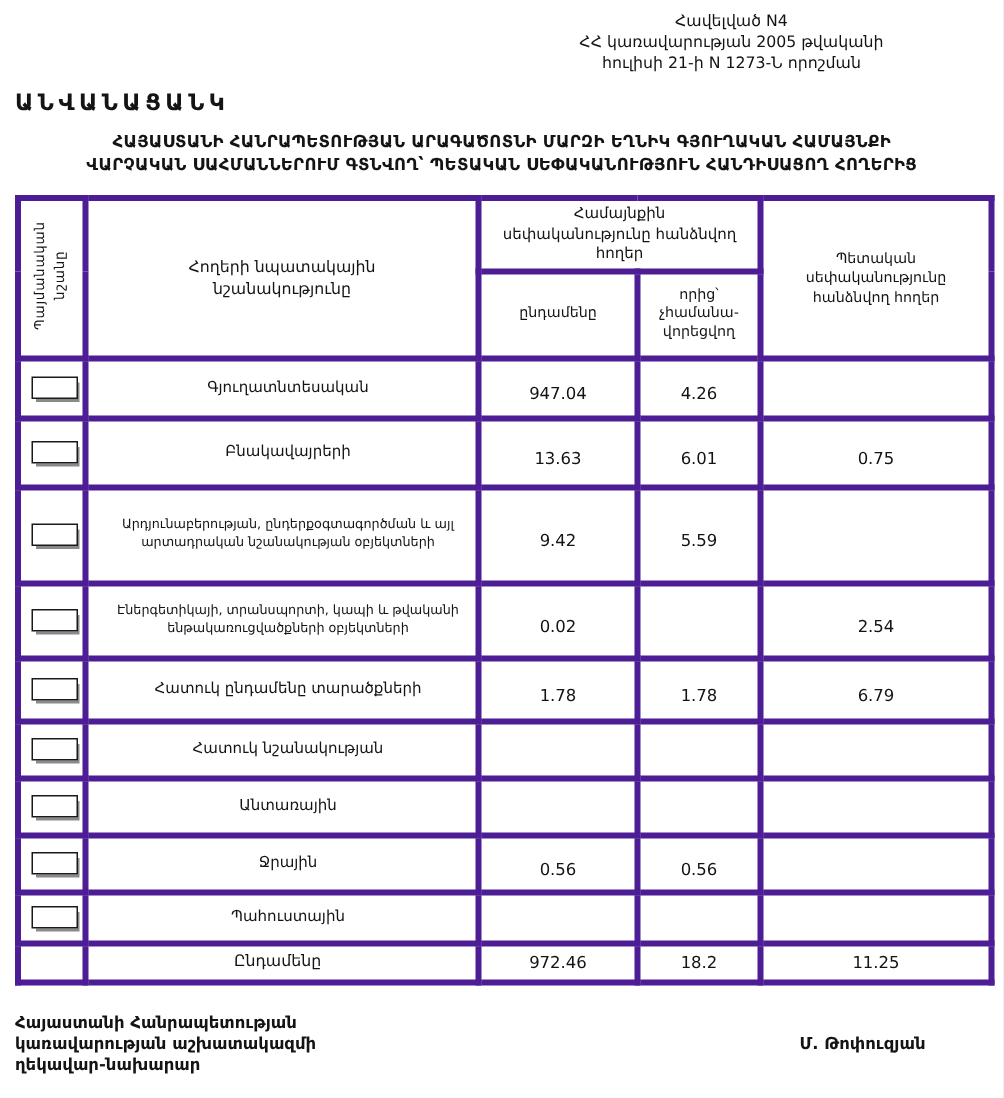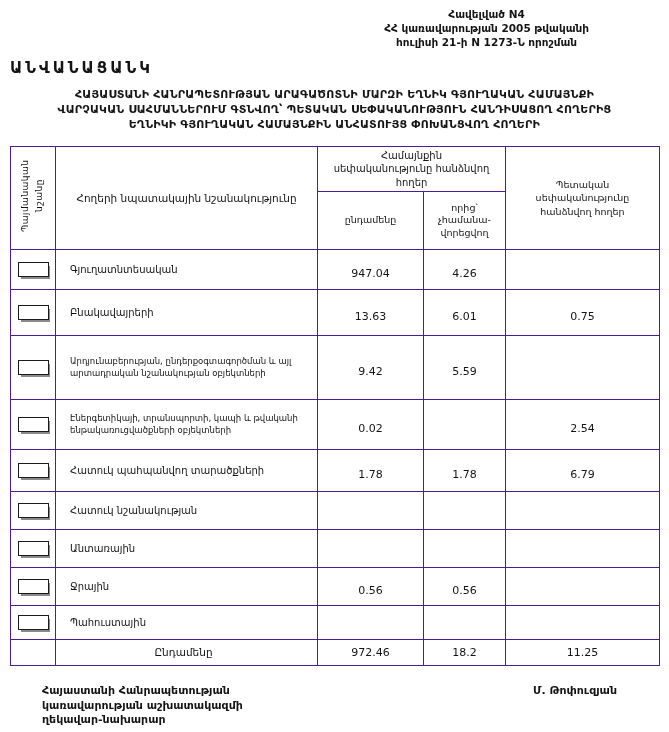--- a/index.html
+++ b/index.html
@@ -19,21 +19,20 @@
   }
 
   
   .appendix {
     margin-left: auto;
     margin-right: 70px;
     width: max-content;
     text-align: center;
     font-size: 10.5px;
     line-height: 1.32;
-    font-weight: bold;
   }
 
   
   .doc-title {
     text-align: left;
     font-size: 15px;
     font-weight: bold;
     letter-spacing: 3px;
     margin-top: 9px;
   }
@@ -49,21 +48,21 @@
   }
 
   
   table.land {
     border-collapse: collapse;
     table-layout: fixed;
     width: 649px;
     margin-top: 13px;
   }
   table.land th, table.land td {
-    border: 1px solid #4c1d95;
+    border: 4px solid #4c1d95;
     font-weight: normal;
     vertical-align: middle;
   }
   th.sym-h { width: 45px; }
   col.c-sym { width: 45px; }
   col.c-lbl { width: 262px; }
   col.c-tot { width: 106px; }
   col.c-ofw { width: 82px; }
   col.c-sta { width: 154px; }
 
@@ -86,21 +85,21 @@
   td.sym { vertical-align: middle; }
   .box {
     width: 31px; height: 15px;
     border: 1px solid #1a1a1a;
     background: #fff;
     margin-left: 7px;
     box-shadow: 2px 3px 0 -1px #8a8a8a;
   }
 
   td.lbl {
-    text-align: left;
+    text-align: center;
     padding: 3px 6px 3px 14px;
     font-size: 10px;
     line-height: 1.3;
   }
   tr.small-lbl td.lbl { font-size: 8.5px; line-height: 1.35; }
 
   td.num {
     text-align: center;
     vertical-align: top;
     padding-top: 8px;
@@ -121,22 +120,21 @@
     padding-left: 0;
     font-size: 10.5px;
   }
   tr.total-row td.num { vertical-align: middle; padding-top: 0; }
 
   
   .footer {
     margin-top: 18px;
     display: flex;
     justify-content: space-between;
-    align-items: flex-start;
-    margin-left: 32px;
+    align-items: center;
   }
   .sign-left {
     font-weight: bold;
     font-size: 11px;
     line-height: 1.3;
   }
   .sign-right {
     font-weight: bold;
     font-size: 11px;
     margin-right: 42px;
@@ -152,21 +150,20 @@
     <div>Հավելված N4</div>
     <div>ՀՀ կառավարության 2005 թվականի</div>
     <div>հուլիսի 21-ի N 1273-Ն որոշման</div>
   </div>
 
   <div class="doc-title">ԱՆՎԱՆԱՑԱՆԿ</div>
 
   <div class="doc-subtitle">
     <div>ՀԱՅԱՍՏԱՆԻ ՀԱՆՐԱՊԵՏՈՒԹՅԱՆ ԱՐԱԳԱԾՈՏՆԻ ՄԱՐԶԻ ԵՂՆԻԿ ԳՅՈՒՂԱԿԱՆ ՀԱՄԱՅՆՔԻ</div>
     <div>ՎԱՐՉԱԿԱՆ ՍԱՀՄԱՆՆԵՐՈՒՄ ԳՏՆՎՈՂ՝ ՊԵՏԱԿԱՆ ՍԵՓԱԿԱՆՈՒԹՅՈՒՆ ՀԱՆԴԻՍԱՑՈՂ ՀՈՂԵՐԻՑ</div>
-    <div>ԵՂՆԻԿԻ ԳՅՈՒՂԱԿԱՆ ՀԱՄԱՅՆՔԻՆ ԱՆՀԱՏՈՒՅՑ ՓՈԽԱՆՑՎՈՂ ՀՈՂԵՐԻ</div>
   </div>
 
   <table class="land">
     <colgroup>
       <col class="c-sym">
         <col class="c-lbl">
         <col class="c-tot">
         <col class="c-ofw">
         <col class="c-sta">
     </colgroup>
@@ -218,21 +215,21 @@
           </td>
         <td class="lbl">Էներգետիկայի, տրանսպորտի, կապի և թվականի ենթակառուցվածքների  օբյեկտների</td>
         <td class="num">0.02</td>
         <td class="num"></td>
         <td class="num">2.54</td>
       </tr>
       <tr class="h42">
         <td class="sym">
             <div class="box"></div>
           </td>
-        <td class="lbl">Հատուկ պահպանվող տարածքների</td>
+        <td class="lbl">Հատուկ ընդամենը տարածքների</td>
         <td class="num">1.78</td>
         <td class="num">1.78</td>
         <td class="num">6.79</td>
       </tr>
       <tr class="h38">
         <td class="sym">
             <div class="box"></div>
           </td>
         <td class="lbl">Հատուկ նշանակության</td>
         <td class="num"></td>

